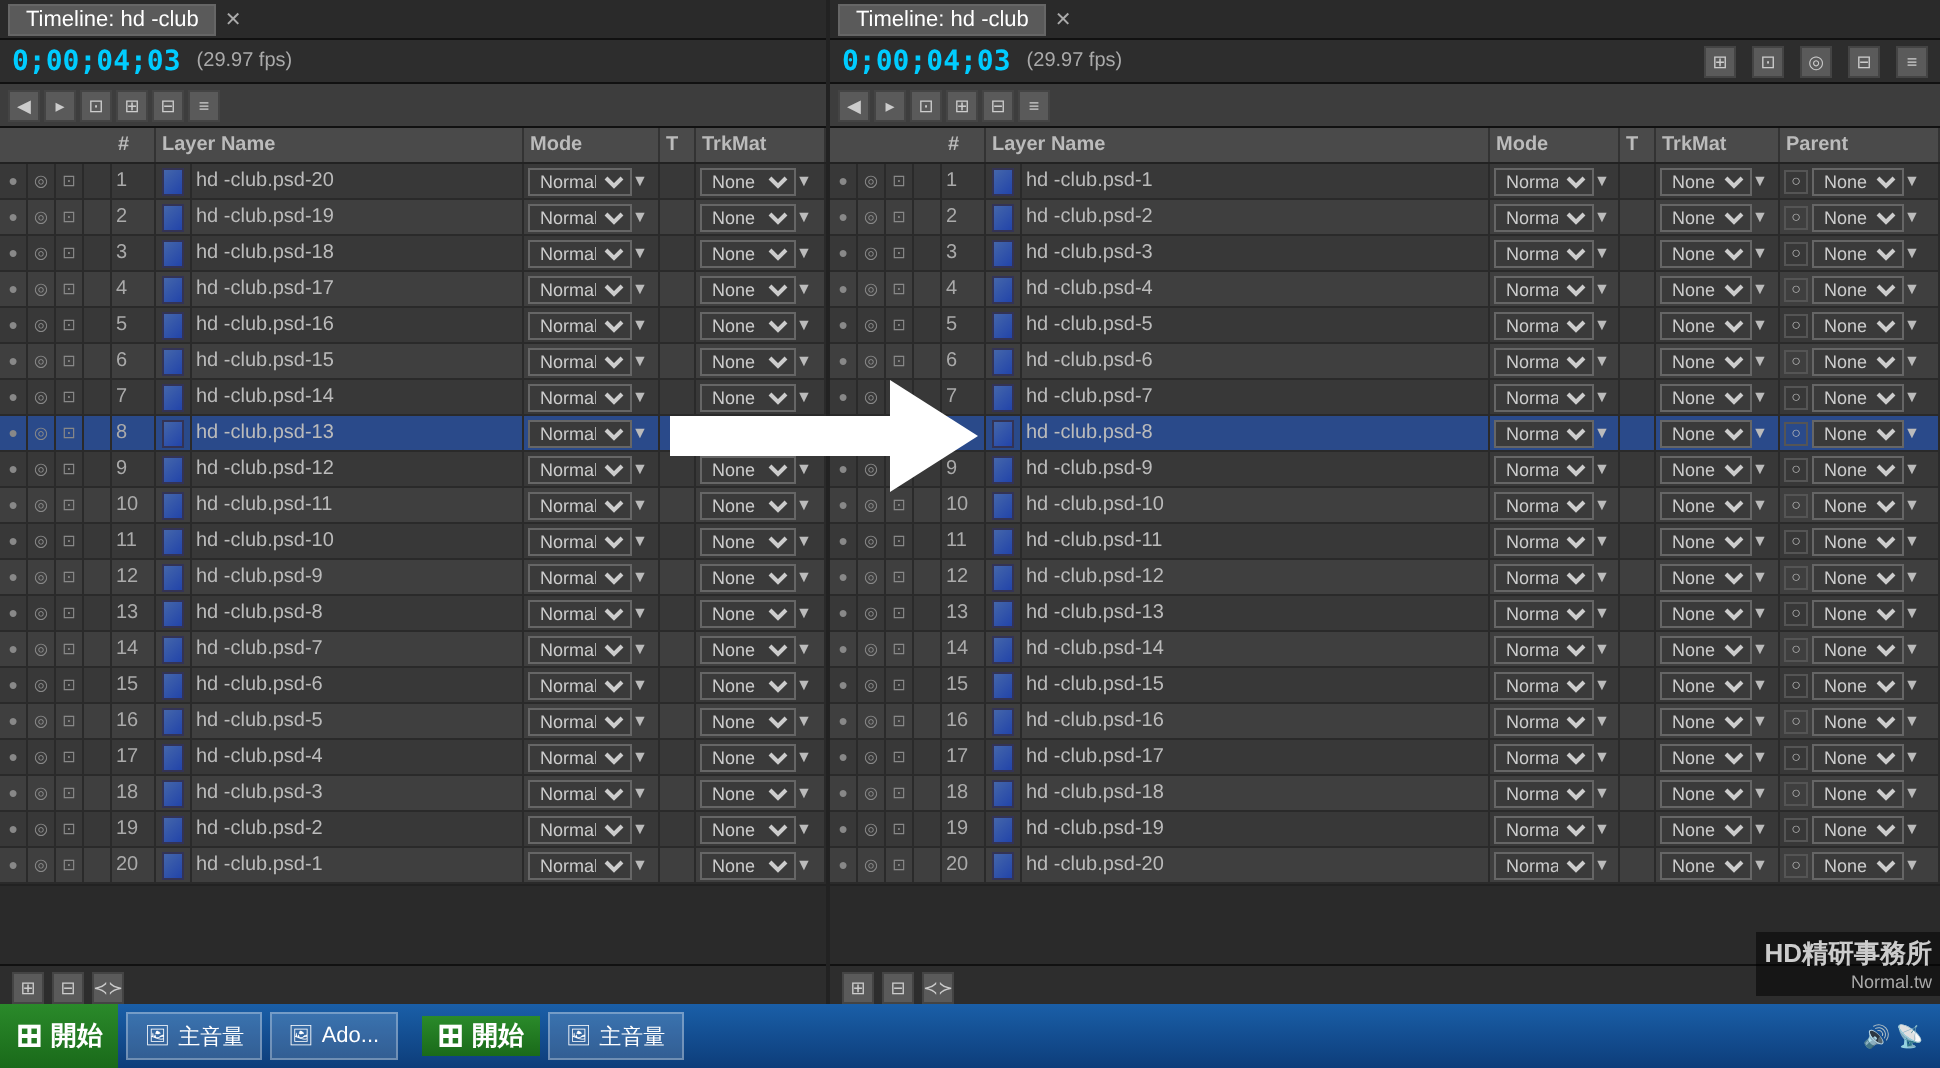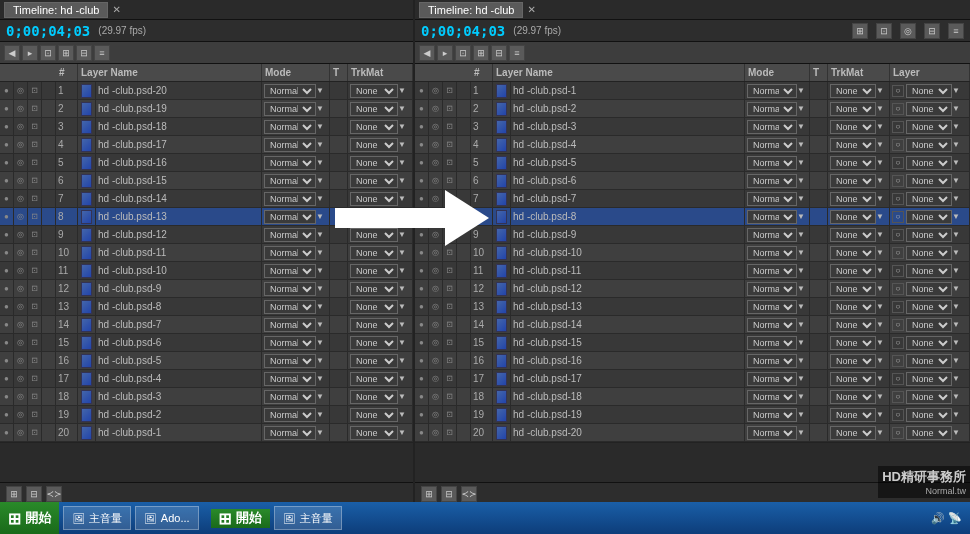--- a/index.html
+++ b/index.html
@@ -905,21 +905,21 @@
       <div class="col-headers">
         <div class="col-header cell-icon-btn" style="width:14px;border:none;"></div>
         <div class="col-header cell-icon-btn" style="width:14px;border:none;"></div>
         <div class="col-header cell-icon-btn" style="width:14px;border:none;"></div>
         <div class="col-header cell-icon-btn" style="width:14px;border:none;"></div>
         <div class="col-header" style="width:22px;">#</div>
         <div class="col-header" style="width:120px;flex:1;">Layer Name</div>
         <div class="col-header" style="width:65px;">Mode</div>
         <div class="col-header" style="width:18px;">T</div>
         <div class="col-header" style="width:62px;">TrkMat</div>
-        <div class="col-header" style="width:80px;">Layer</div>
+        <div class="col-header" style="width:80px;">Parent</div>
       </div>
 
       <div class="layers-list" id="right-layers">
       <div class="layer-row">
     <div class="cell" style="width:14px;">
               <span class="cell-icon-btn eye-icon"></span>
             </div>
     <div class="cell" style="width:14px;">
               <span class="cell-icon-btn solo-icon"></span>
             </div>

